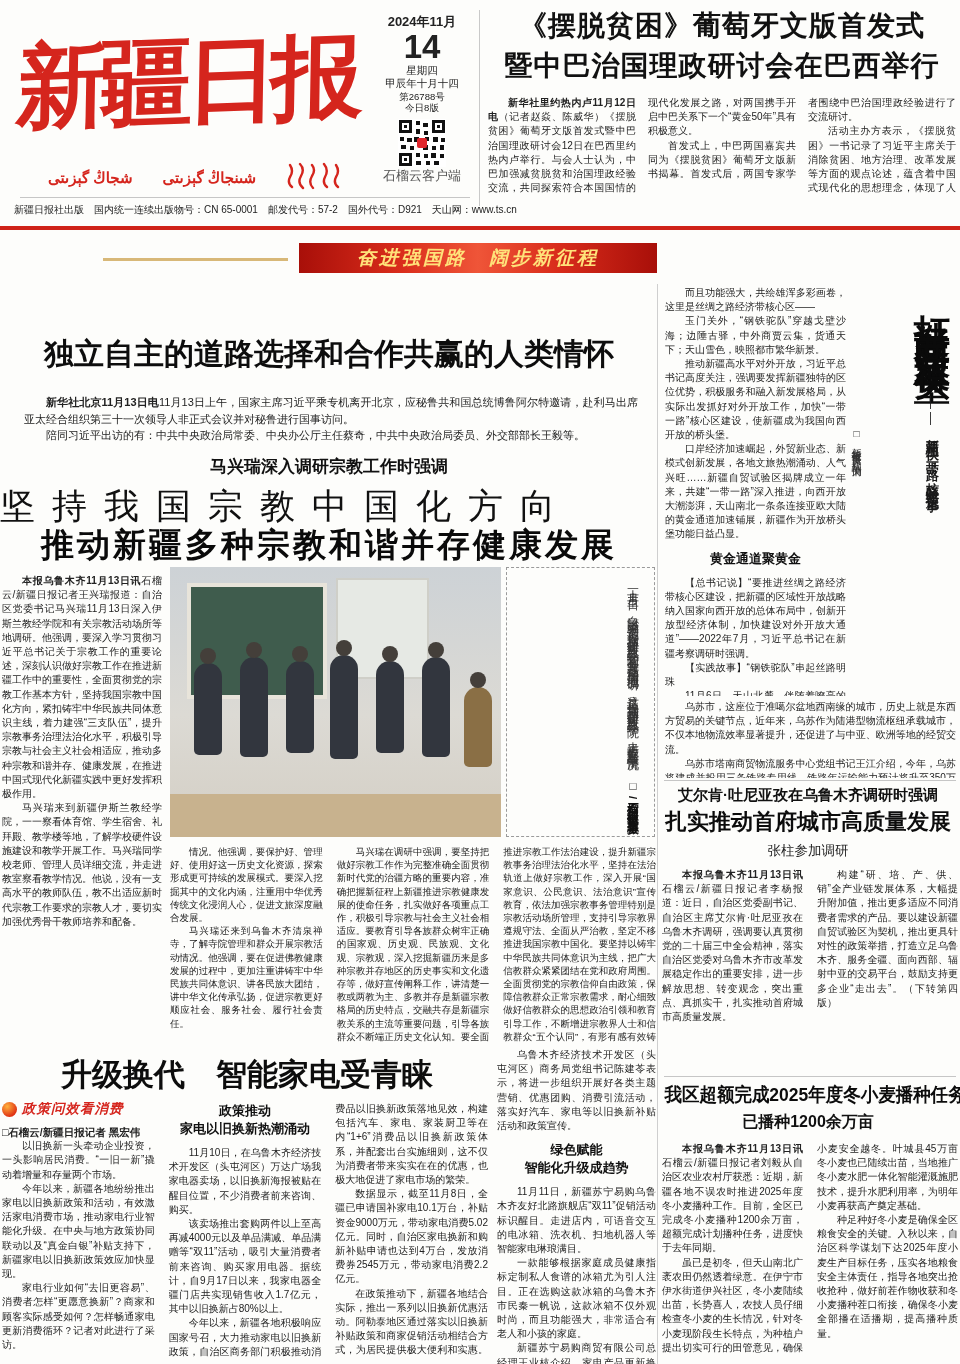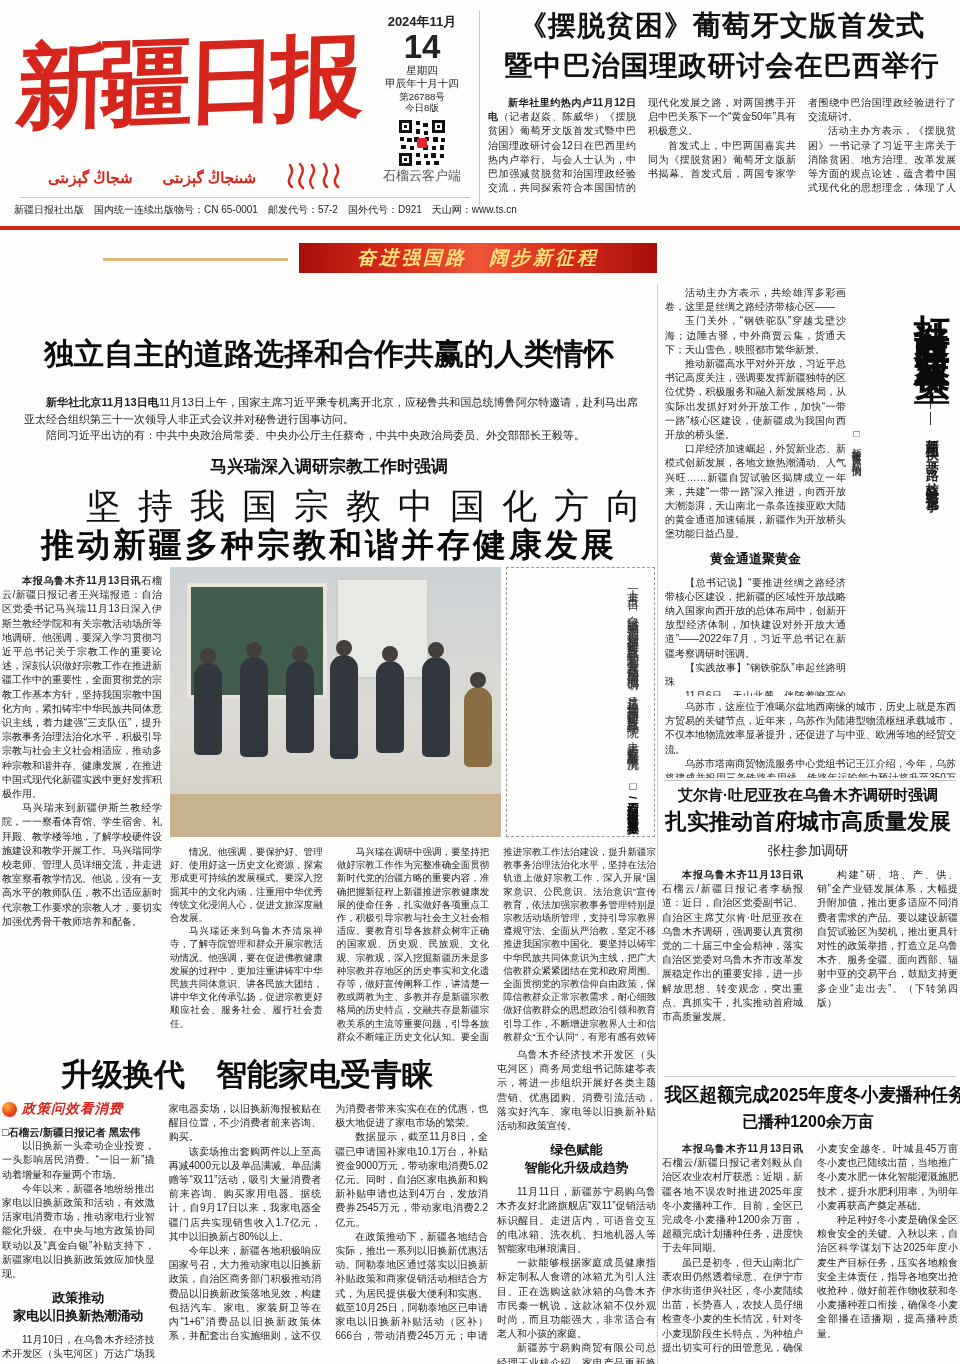--- a/index.html
+++ b/index.html
@@ -34,21 +34,21 @@
   .dl{font-weight:bold;}
   
   .gold-line{left:103px;top:258px;width:185px;height:3px;background:#d8b878;}
   .banner{left:299px;top:243px;width:358px;height:30px;line-height:30px;text-align:center;
     background:linear-gradient(90deg,#a80f09,#d92c1b 28%,#ef5538 50%,#d92c1b 72%,#a80f09);
     color:#ffe27a;font-size:19px;font-weight:900;font-style:italic;letter-spacing:3px;}
   .main-h{width:658px;text-align:center;font-weight:900;color:#0d0d0d;font-size:30px;white-space:nowrap;}
   .lead{left:24px;top:394px;width:614px;height:56px;font-size:11px;line-height:16.5px;}
   
   .rel-kicker{top:455px;width:658px;text-align:center;font-size:17px;font-weight:bold;color:#111;}
-  .rel-h1{top:483px;width:658px;text-align:right;font-family:"Liberation Serif",serif;
+  .rel-h1{top:483px;width:658px;text-align:left;font-family:"Liberation Serif",serif;
     font-size:35px;color:#111;letter-spacing:17px;white-space:nowrap;}
   .rel-h2{top:523px;width:658px;text-align:center;font-family:"Liberation Serif",serif;
     font-size:33px;font-weight:900;color:#0a0a0a;letter-spacing:3px;white-space:nowrap;}
   .rel-left{left:2px;top:574px;width:160px;height:468px;}
   .photo{left:170px;top:567px;width:331px;height:270px;overflow:hidden;
     background:linear-gradient(180deg,#cdd2d6 0%,#dcdad4 55%,#d3cec4 100%);}
   .blackboard{position:absolute;left:5%;top:6%;width:40%;height:40%;background:#3f5c4d;border:4px solid #e8e4da;}
   .screen{position:absolute;left:50%;top:4%;width:27%;height:36%;background:#e6e9e4;border:2px solid #cfcfc8;}
   .desk{position:absolute;left:0;bottom:0;width:100%;height:16%;background:#c8b28e;}
   .person{position:absolute;width:28px;height:92px;background:#32363e;border-radius:14px 14px 5px 5px;}
@@ -225,20 +225,21 @@
 
   <div class="abs app-cols bt">
     <div class="logo-row">
       <span class="sphere"></span>
       <span class="logo-txt">政策问效看消费</span>
     </div>
     <p class="app-byline" style="text-indent:0;">□石榴云/新疆日报记者 黑宏伟</p>
     <div class="pars">
         <p>以旧换新一头牵动企业投资，一头影响居民消费。“一旧一新”撬动着增量和存量两个市场。</p>
         <p>今年以来，新疆各地纷纷推出家电以旧换新政策和活动，有效激活家电消费市场，推动家电行业智能化升级。在中央与地方政策协同联动以及“真金白银”补贴支持下，新疆家电以旧换新政策效应加快显现。</p>
+        <p>家电行业如何“去旧更容易”、消费者怎样“更愿意换新”？商家和顾客实际感受如何？怎样畅通家电更新消费循环？记者对此进行了采访。</p>
       </div>
     <div class="subhead">
       <div>政策推动</div>
       <div>家电以旧换新热潮涌动</div>
     </div>
     <div class="pars">
         <p>11月10日，在乌鲁木齐经济技术开发区（头屯河区）万达广场我家电器卖场，以旧换新海报被贴在醒目位置，不少消费者前来咨询、购买。</p>
         <p>该卖场推出套购两件以上至高再减4000元以及单品满减、单品满赠等“双11”活动，吸引大量消费者前来咨询、购买家用电器。据统计，自9月17日以来，我家电器全疆门店共实现销售收入1.7亿元，其中以旧换新占80%以上。</p>
         <p>今年以来，新疆各地积极响应国家号召，大力推动家电以旧换新政策，自治区商务部门积极推动消费品以旧换新政策落地见效，构建包括汽车、家电、家装厨卫等在内“1+6”消费品以旧换新政策体系，并配套出台实施细则，这不仅为消费者带来实实在在的优惠，也极大地促进了家电市场的繁荣。</p>
         <p>数据显示，截至11月8日，全疆已申请国补家电10.1万台，补贴资金9000万元，带动家电消费5.02亿元。同时，自治区家电换新和购新补贴申请也达到4万台，发放消费券2545万元，带动家电消费2.2亿元。</p>
@@ -259,21 +260,21 @@
         <p>一款能够根据家庭成员健康指标定制私人食谱的冰箱尤为引人注目。正在选购这款冰箱的乌鲁木齐市民秦一帆说，这款冰箱不仅外观时尚，而且功能强大，非常适合有老人和小孩的家庭。</p>
         <p>新疆苏宁易购商贸有限公司总经理王业枝介绍，家电产品更新换代一定程度上体现“以质换量”产业升级，近期约有九成消费者选择以旧换新方式购置新家电。</p>
       </div>
 
   </div>
 
   <div class="abs rail-vline"></div>
 
   <div class="abs bh-body bt">
     <div class="pars">
-        <p>活动主办方表示，共绘雄浑多彩画卷，这里是丝绸之路经济带核心区——</p>
+        <p>而且功能强大，共绘雄浑多彩画卷，这里是丝绸之路经济带核心区——</p>
         <p>玉门关外，“钢铁驼队”穿越戈壁沙海；边陲古驿，中外商贾云集，货通天下；天山雪色，映照都市繁华新景。</p>
         <p>推动新疆高水平对外开放，习近平总书记高度关注，强调要发挥新疆独特的区位优势，积极服务和融入新发展格局，从实际出发抓好对外开放工作，加快“一带一路”核心区建设，使新疆成为我国向西开放的桥头堡。</p>
         <p>口岸经济加速崛起，外贸新业态、新模式创新发展，各地文旅热潮涌动、人气兴旺……新疆自贸试验区揭牌成立一年来，共建“一带一路”深入推进，向西开放大潮澎湃，天山南北一条条连接亚欧大陆的黄金通道加速铺展，新疆作为开放桥头堡功能日益凸显。</p>
       </div>
     <div class="subhead">黄金通道聚黄金</div>
     <div class="pars">
         <p>【总书记说】“要推进丝绸之路经济带核心区建设，把新疆的区域性开放战略纳入国家向西开放的总体布局中，创新开放型经济体制，加快建设对外开放大通道”——2022年7月，习近平总书记在新疆考察调研时强调。</p>
         <p>【实践故事】“钢铁驼队”串起丝路明珠</p>
         <p>11月6日，天山北麓，伴随着嘹亮的汽笛声，一列满载45组集装箱汽车配件的列车驶出新疆塔城地区的乌苏铁路货场，开往哈萨克斯坦阿拉木图，这标志着中欧（中亚）班列乌苏站正式开通，“钢铁驼队”增添了新成员。</p>
       </div>

